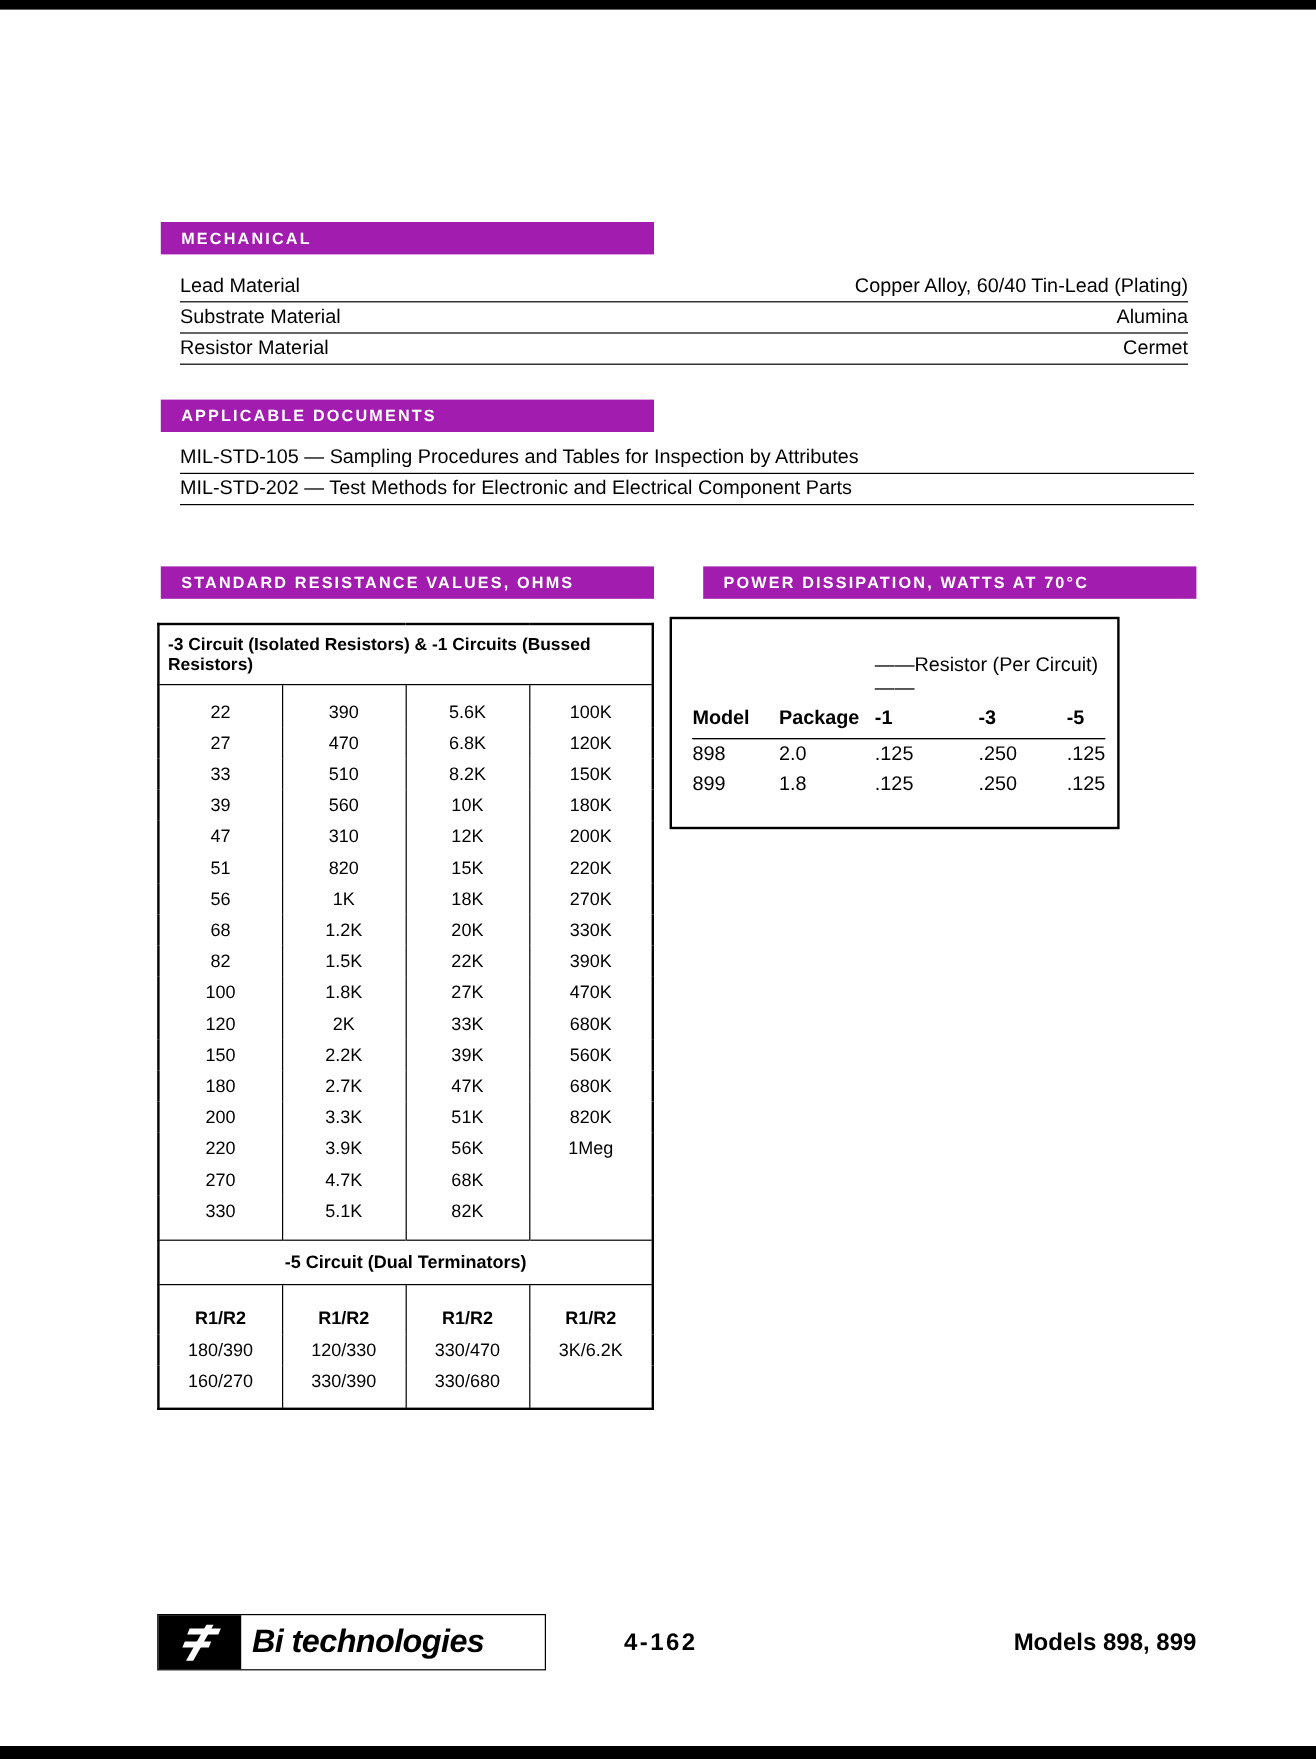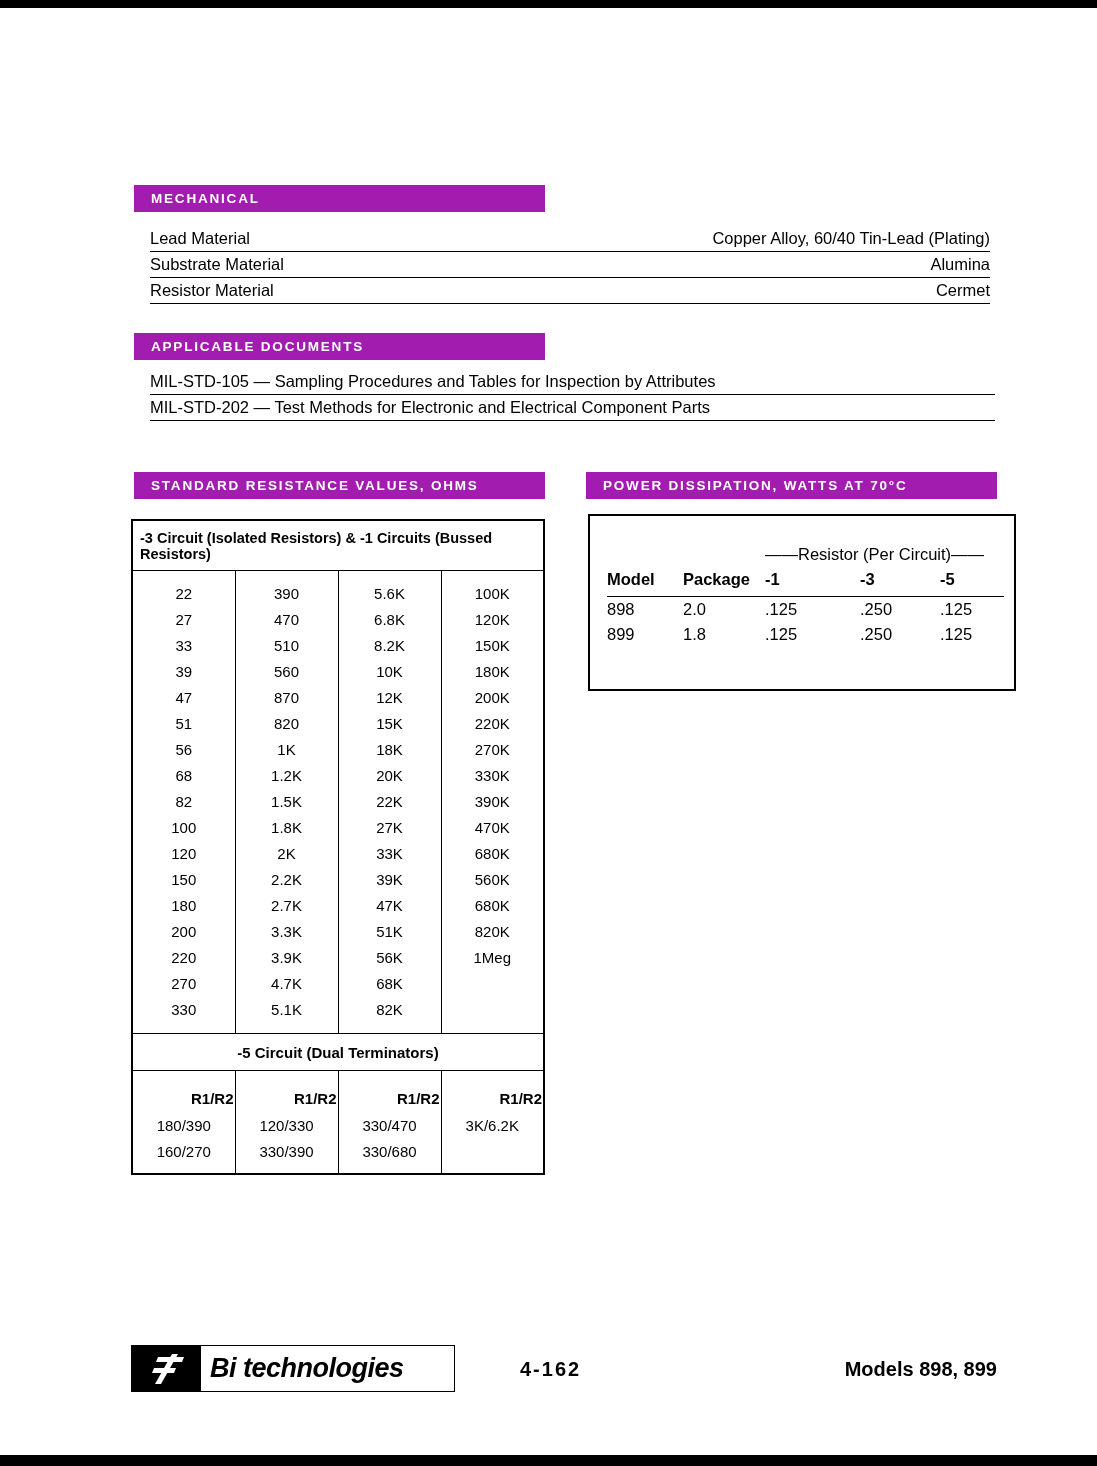--- a/index.html
+++ b/index.html
@@ -28,27 +28,27 @@
              border-collapse:collapse;box-sizing:border-box;}
   .res-table td{font-size:15px;}
   .res-caption td{font-weight:bold;font-size:14.5px;padding:9px 4px 8px 7px;
                   border-bottom:1.6px solid #000;}
   td.rv{width:25%;text-align:center;height:26px;padding:0;}
   td.rv + td.rv{border-left:1.5px solid #000;margin-left:37px;}
   tr.first td{padding-top:9px;}
   tr.last td{padding-bottom:11px;}
   .dual-head td{border-top:1.6px solid #000;border-bottom:1.6px solid #000;font-weight:bold;
                 text-align:center;height:34px;vertical-align:middle;font-size:15px;}
-  td.rh{width:25%;font-weight:bold;text-align:right;padding-top:14px;height:26px;}
+  td.rh{width:25%;font-weight:bold;text-align:center;padding-top:14px;height:26px;}
   td.rh + td.rh{border-left:1.5px solid #000;}
   td.dv{width:25%;text-align:center;height:26px;padding:0;}
   td.dv + td.dv{border-left:1.5px solid #000;}
   tr.dlast td{padding-bottom:9px;}
 
-  .pow-box{position:absolute;left:588px;top:514px;width:428px;height:177px;border:2px solid #000;
+  .pow-box{position:absolute;left:558px;top:514px;width:375px;height:177px;border:2px solid #000;
            box-sizing:border-box;padding:26px 10px 0 17px;}
   .pow-table{width:100%;border-collapse:collapse;}
   .pow-table th,.pow-table td{font-size:16.5px;text-align:left;padding:3px 0;font-weight:normal;}
   .pow-span-cell{text-align:center;}
   .pow-head th{font-weight:bold;border-bottom:1.7px solid #000;padding-bottom:7px;}
 
   .logo-wrap{position:absolute;left:131px;top:1345px;width:324px;height:47px;
              border:1.6px solid #000;display:flex;align-items:stretch;box-sizing:border-box;}
   .logo-black{width:69px;background:#000;display:flex;align-items:center;justify-content:center;}
   .logo-text{font-weight:bold;font-style:italic;font-size:27px;line-height:44px;padding-left:9px;
@@ -112,21 +112,21 @@
           <td class="rv">150K</td>
         </tr>
         <tr>
           <td class="rv">39</td>
           <td class="rv">560</td>
           <td class="rv">10K</td>
           <td class="rv">180K</td>
         </tr>
         <tr>
           <td class="rv">47</td>
-          <td class="rv">870</td>
+          <td class="rv">310</td>
           <td class="rv">12K</td>
           <td class="rv">200K</td>
         </tr>
         <tr>
           <td class="rv">51</td>
           <td class="rv">820</td>
           <td class="rv">15K</td>
           <td class="rv">220K</td>
         </tr>
         <tr>

